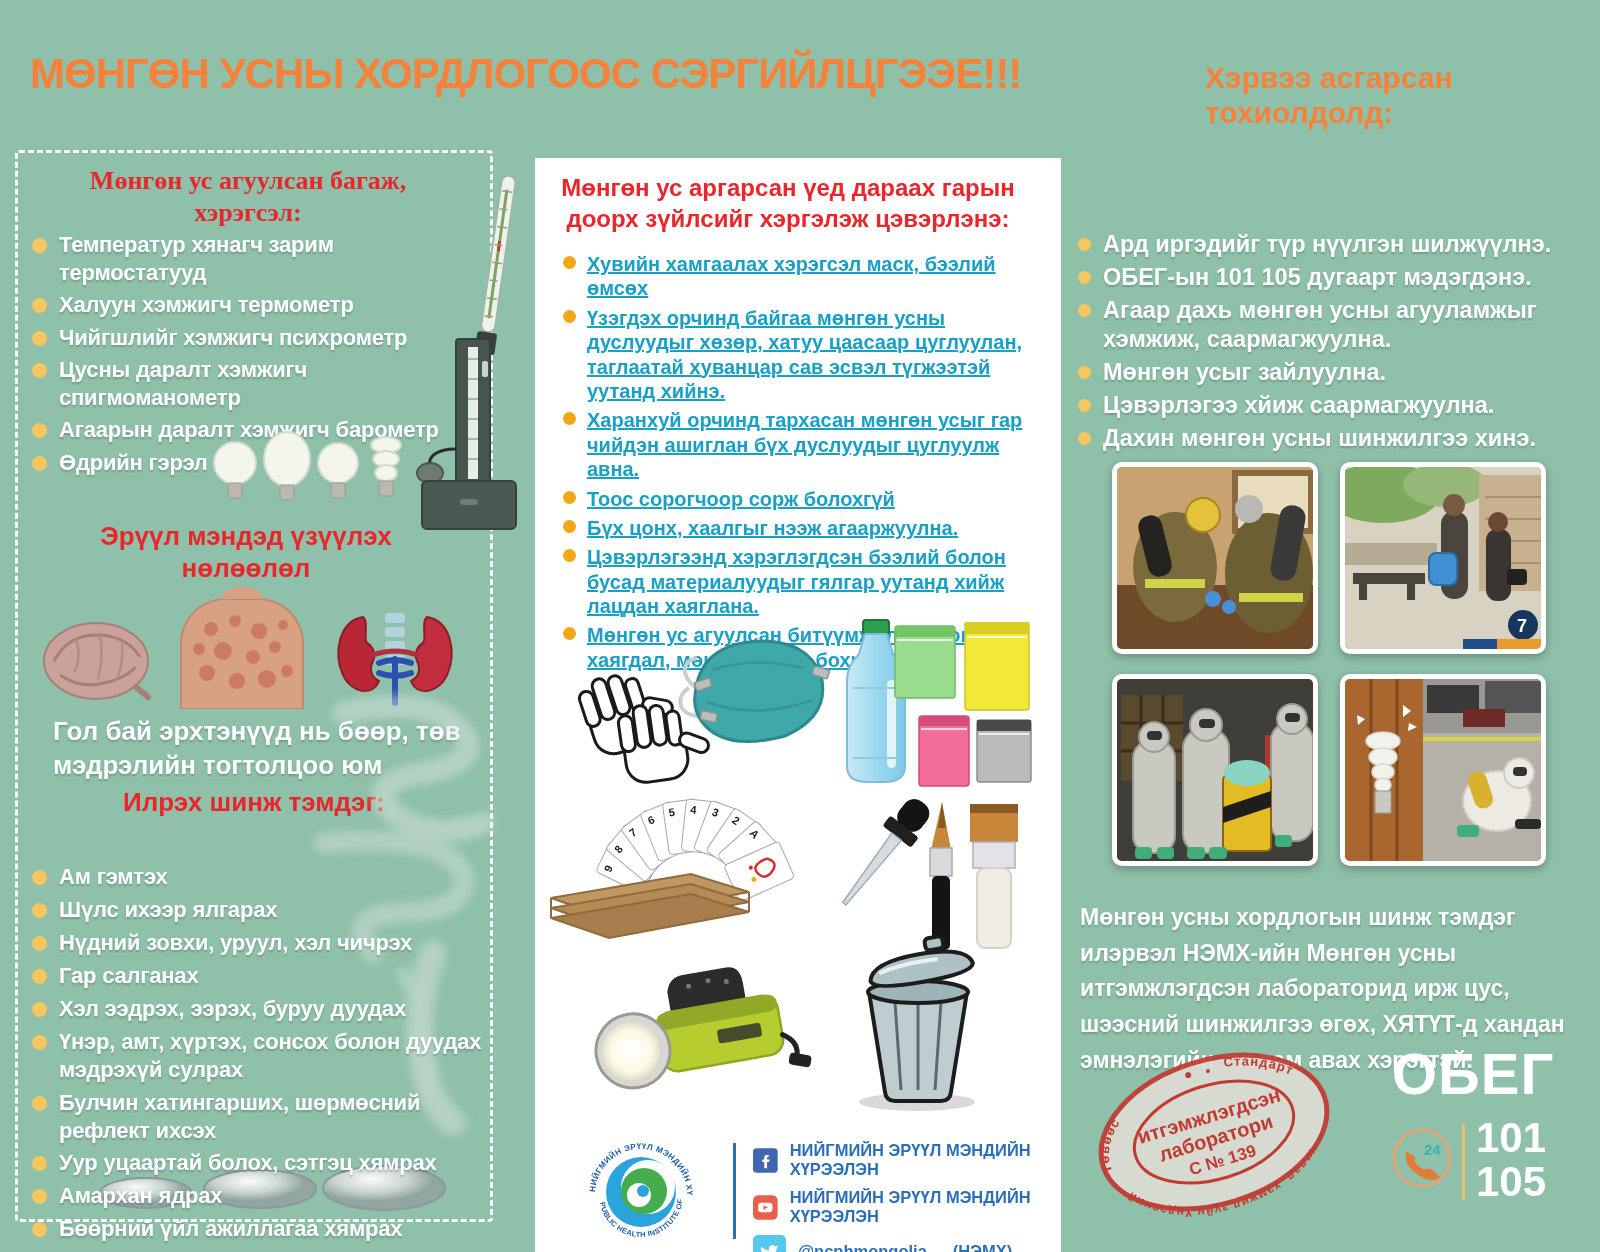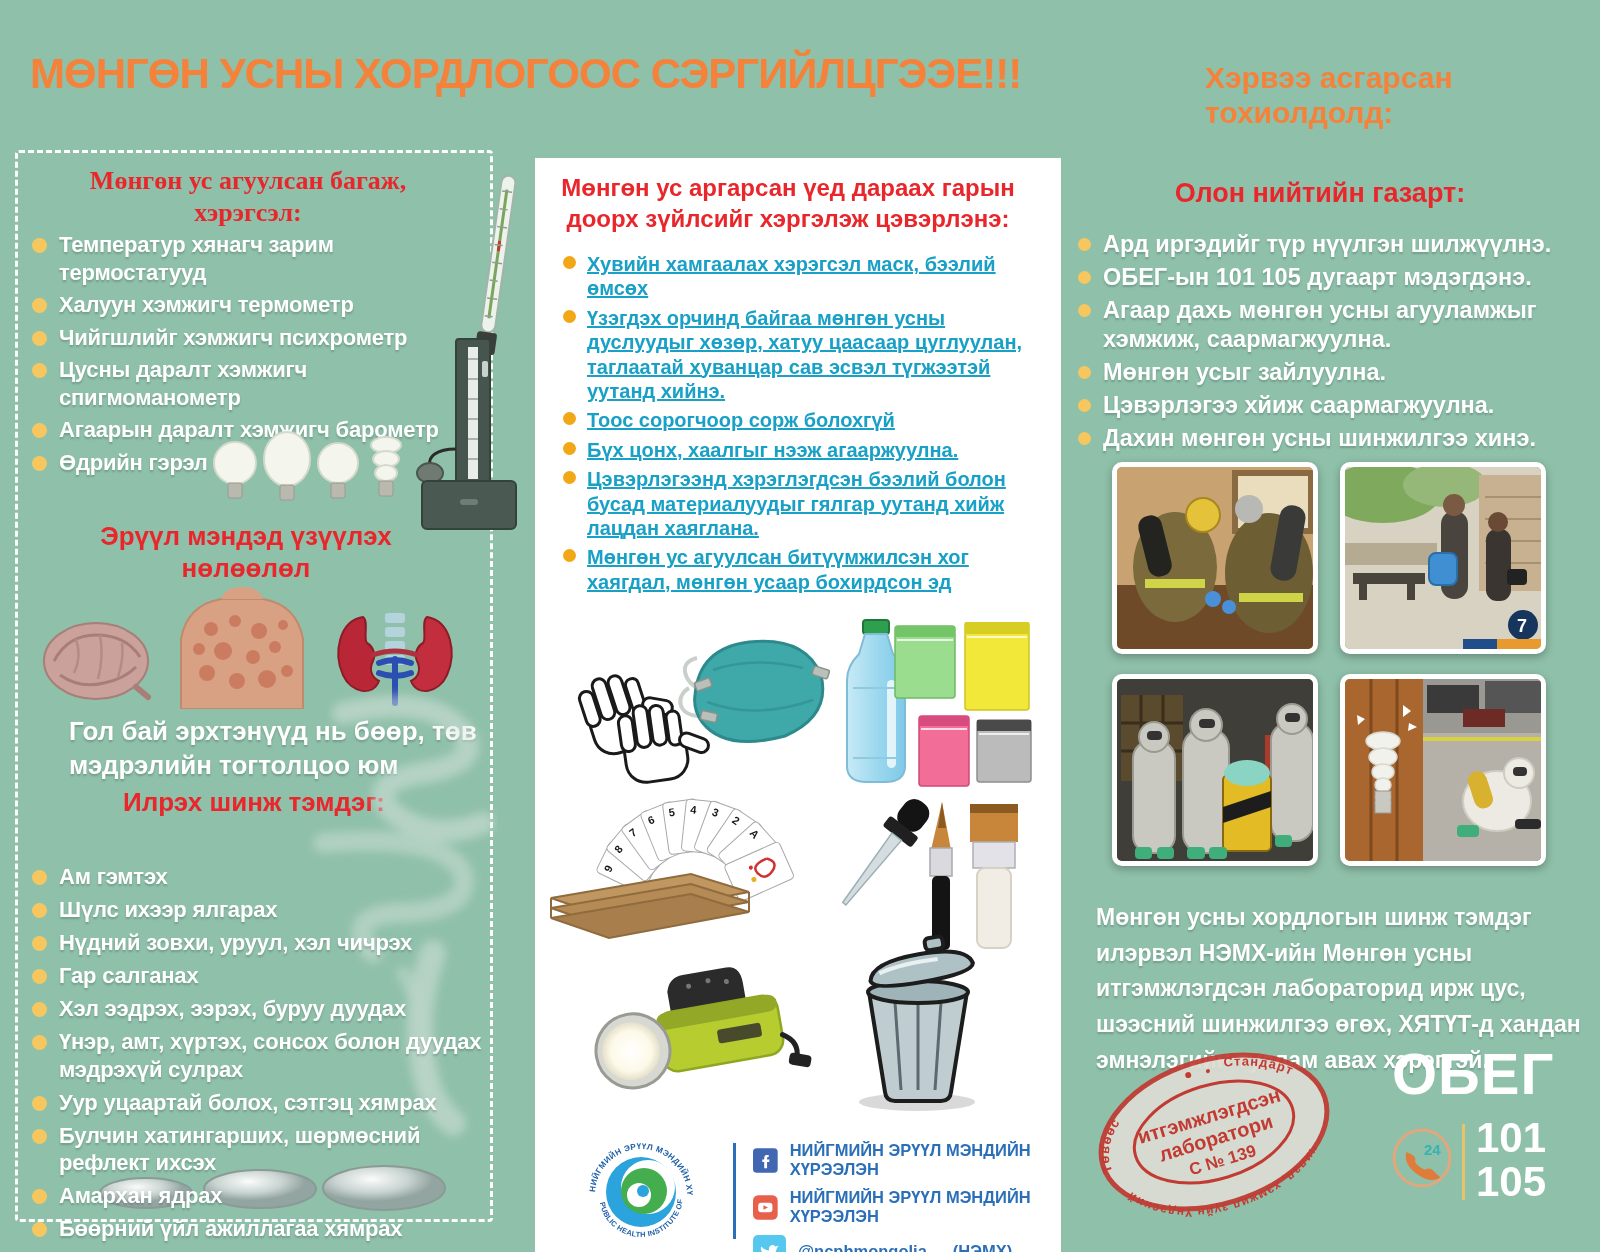--- a/index.html
+++ b/index.html
@@ -2,21 +2,21 @@
 <html><head>
 <meta charset="utf-8">
 <style>
   html,body{margin:0;padding:0;}
   .poster{position:relative;width:1600px;height:1252px;background:#8FC0A9;overflow:hidden;
           font-family:"Liberation Sans","DejaVu Sans",sans-serif;}
   .abs{position:absolute;}
   .main-title{left:30px;top:50px;font-size:42px;font-weight:bold;color:#F5823B;white-space:nowrap;letter-spacing:-1px;}
   .spill-heading{left:1205px;top:60px;width:360px;font-size:30px;font-weight:bold;color:#F5823B;text-align:left;line-height:1.17;}
   .red{color:#E8262B;font-weight:bold;text-align:center;}
-  .wtxt{color:#FFFFFF;font-weight:bold;text-shadow:0 2px 2px rgba(40,70,60,.28);margin-left:16px;}
+  .wtxt{color:#FFFFFF;font-weight:bold;text-shadow:0 2px 2px rgba(40,70,60,.28);}
   .panel-left{left:15px;top:150px;width:472px;height:1066px;border:3px dashed #FFFFFF;border-radius:4px;}
   .panel-mid{left:535px;top:158px;width:526px;height:1094px;background:#FFFFFF;}
   ul.blist{list-style:none;margin:0;padding:0;}
   ul.blist li{display:flex;align-items:flex-start;margin-bottom:5px;}
   .dot{flex:0 0 auto;border-radius:50%;}
   .dot-y{width:15px;height:15px;background:#F7C75F;margin:7px 12px 0 0;}
   .dot-o{width:13px;height:13px;background:#F2A816;margin:4px 11px 0 0;}
   .tools-title{left:30px;top:12px;width:400px;font-size:26px;line-height:1.22;font-family:Liberation Serif, serif;}
   .tools-list{left:14px;top:78px;width:448px;font-size:22px;line-height:1.25;letter-spacing:-0.2px;}
   .health-title{left:52px;top:368px;width:352px;font-size:26px;line-height:1.22;}
@@ -217,25 +217,25 @@
       <li>
           <span class="dot dot-y"></span>
           <span>Хэл ээдрэх, ээрэх, буруу дуудах</span>
         </li>
       <li>
           <span class="dot dot-y"></span>
           <span>Үнэр, амт, хүртэх, сонсох болон дуудах мэдрэхүй сулрах</span>
         </li>
       <li>
           <span class="dot dot-y"></span>
+          <span>Булчин хатингарших, шөрмөсний рефлект ихсэх</span>
+        </li>
+      <li>
+          <span class="dot dot-y"></span>
           <span>Уур уцаартай болох, сэтгэц хямрах</span>
-        </li>
-      <li>
-          <span class="dot dot-y"></span>
-          <span>Булчин хатингарших, шөрмөсний рефлект ихсэх</span>
         </li>
       <li>
           <span class="dot dot-y"></span>
           <span>Амархан ядрах</span>
         </li>
       <li>
           <span class="dot dot-y"></span>
           <span>Бөөрний үйл ажиллагаа хямрах</span>
         </li>
     </ul>
@@ -259,20 +259,24 @@
     <div class="abs red mid-title">Мөнгөн ус аргарсан үед дараах гарын доорх зүйлсийг хэргэлэж цэвэрлэнэ:</div>
 
     <ul class="abs blist mid-list">
       <li>
           <span class="dot dot-o"></span>
           <span>Хувийн хамгаалах хэрэгсэл маск, бээлий өмсөх</span>
         </li>
       <li>
           <span class="dot dot-o"></span>
           <span>Үзэгдэх орчинд байгаа мөнгөн усны дуслуудыг хөзөр, хатуу цаасаар цуглуулан, таглаатай хуванцар сав эсвэл түгжээтэй уутанд хийнэ.</span>
+        </li>
+      <li>
+          <span class="dot dot-o"></span>
+          <span>Харанхуй орчинд тархасан мөнгөн усыг гар чийдэн ашиглан бүх дуслуудыг цуглуулж авна.</span>
         </li>
       <li>
           <span class="dot dot-o"></span>
           <span>Тоос сорогчоор сорж болохгүй</span>
         </li>
       <li>
           <span class="dot dot-o"></span>
           <span>Бүх цонх, хаалгыг нээж агааржуулна.</span>
         </li>
       <li>
@@ -500,21 +504,20 @@
             <rect width="33" height="33" rx="5" fill="#56C7EE"></rect>
             <path d="M8,23 c5,2 12,1 15,-7 c1,-3 1,-4 3,-5.2 l-3.6,0.8 c-1,-1.8 -3.4,-2.2 -5,-0.8 c-1.6,1.4 -1.8,3 -1.2,4.6 c-3.4,-0.2 -6,-1.6 -7.8,-4 c-1.4,3 0,5.4 2.4,6.8 c-1.4,0.2 -2.2,0 -3,-0.6 c0.4,2.4 2.2,3.6 0.2,5.4 Z" fill="#FFFFFF"></path>
           </svg>
           <span class="social-label">@ncphmongolia</span>
           <span class="social-label" style="margin-left:14px;">(НЭМХ)</span>
         </div>
       </div>
     </div>
   </div>
 
-  <div class="abs red right-title">Олон нийтийн газарт:</div>
 
   <ul class="abs blist right-list wtxt">
     <li>
         <span class="dot dot-y" style="width:13px;height:13px;margin-top:8px;"></span>
         <span>Ард иргэдийг түр нүүлгэн шилжүүлнэ.</span>
       </li>
     <li>
         <span class="dot dot-y" style="width:13px;height:13px;margin-top:8px;"></span>
         <span>ОБЕГ-ын 101 105 дугаарт мэдэгдэнэ.</span>
       </li>

